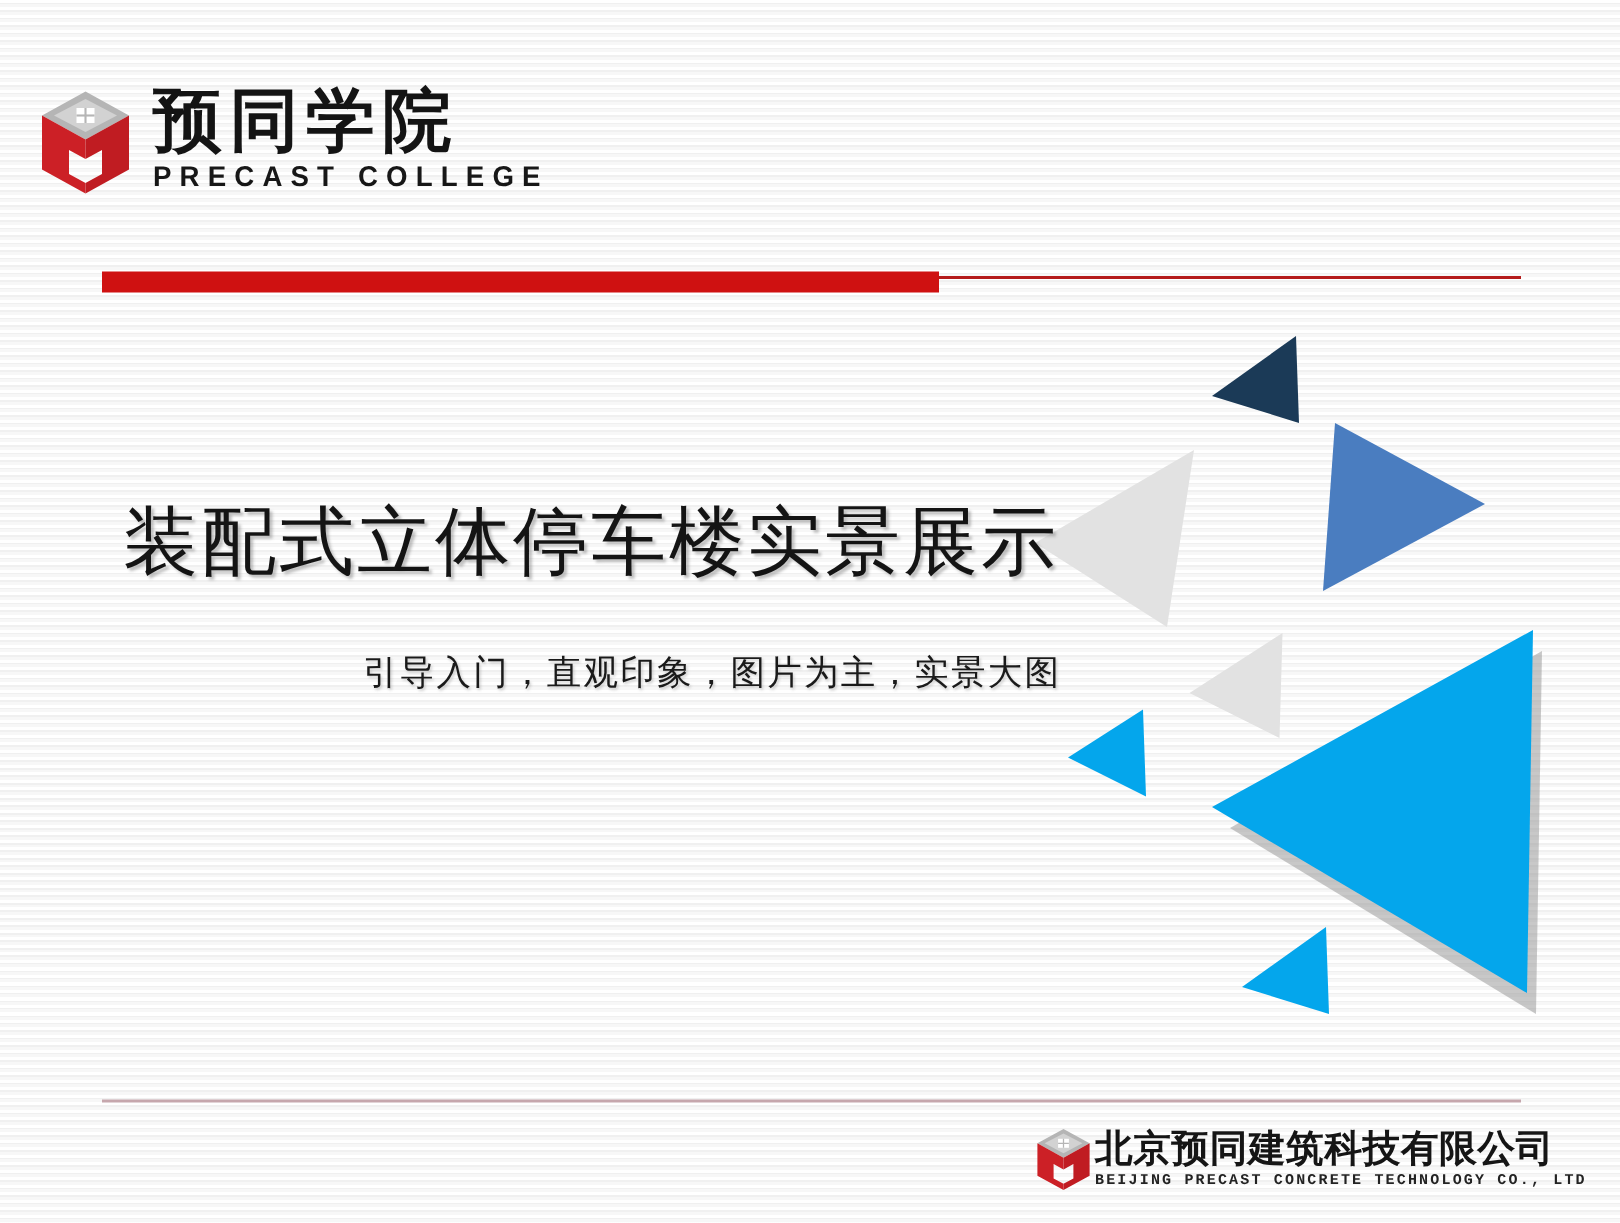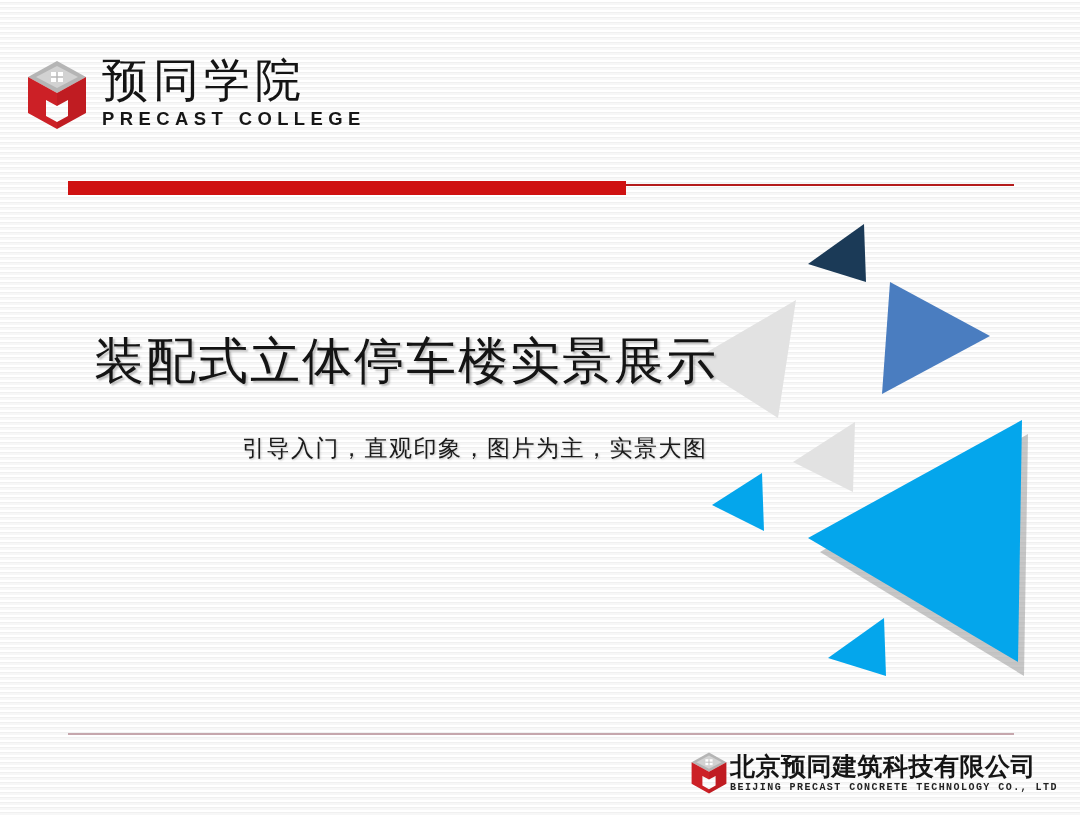--- a/index.html
+++ b/index.html
@@ -56,21 +56,21 @@
     margin-top: 4px;
   }
   .brand-text {
     margin-left: 14px;
     display: flex;
     flex-direction: column;
   }
   .brand-cn {
     font-family: "Liberation Sans", sans-serif;
     font-size: 46px;
-    font-weight: normal;
+    font-weight: bold;
     color: #141414;
     letter-spacing: 5px;
     line-height: 1.05;
     white-space: nowrap;
   }
   .brand-en {
     font-family: "Liberation Sans", sans-serif;
     font-size: 19px;
     font-weight: bold;
     color: #171717;
@@ -105,21 +105,21 @@
     left: 68px;
     top: 733px;
     width: 946px;
     height: 2px;
     background: #c6a7ad;
   }
 
   
   .title {
     position: absolute;
-    left: 94px;
+    left: 82px;
     top: 328px;
     font-family: "Liberation Serif", "DejaVu Serif", serif;
     font-size: 50px;
     font-weight: normal;
     color: #141414;
     letter-spacing: 2px;
     white-space: nowrap;
     text-shadow: 2px 2px 2px rgba(120,120,120,0.45);
   }
   .subtitle {

